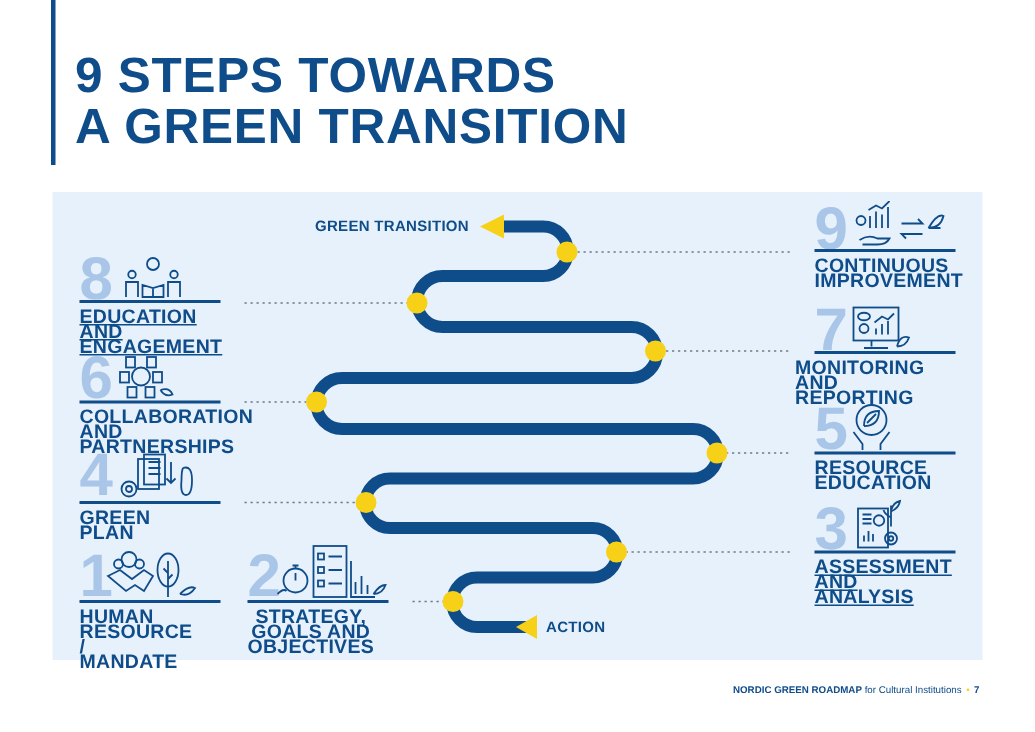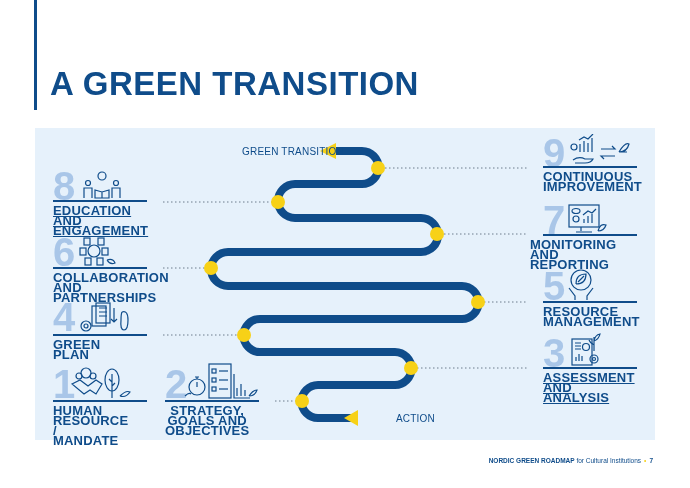--- a/index.html
+++ b/index.html
@@ -3,37 +3,37 @@
 <meta charset="utf-8">
 <style>
   html, body { margin:0; padding:0; }
   body { width:690px; height:488px; background:#ffffff; position:relative; overflow:hidden;
          font-family:"Liberation Sans", "DejaVu Sans", sans-serif; color:#0f4c8a; }
   .title-bar { position:absolute; left:34px; top:0; width:3px; height:110px; background:#0f4c8a; }
   .title { position:absolute; left:50px; top:33px; font-weight:bold; font-size:33px; line-height:34px;
            color:#0f4c8a; letter-spacing:0.5px; margin:0; }
   .panel { position:absolute; left:35px; top:128px; width:620px; height:312px; background:#e6f1fb; }
   .road { position:absolute; left:0; top:0; }
-  .lbl-end { position:absolute; font-weight:normal; font-size:10px; color:#0f4c8a; letter-spacing:0.2px;margin-left:32px; }
+  .lbl-end { position:absolute; font-weight:bold; font-size:10px; color:#0f4c8a; letter-spacing:0.2px; }
   .step { position:absolute; }
   .step .num { position:absolute; font-weight:bold; font-size:40px; line-height:40px; color:#a9c6e8; }
   .step .icon { position:absolute; }
   .step .rule { position:absolute; height:2px; background:#0f4c8a; }
   .step .cap { position:absolute; font-weight:bold; font-size:13px; line-height:10px; color:#0f4c8a;
                white-space:pre-line; letter-spacing:0.2px; }
   .footer { position:absolute; right:37px; top:457px; font-size:6.5px; color:#0f4c8a; }
   .footer b { font-weight:bold; }
   .footer .dot { color:#f7d117; padding:0 3px; }
 </style>
 </head>
 <body>
 
 <div class="title-bar"></div>
 <h1 class="title">
-  <br>
+  <span>9 STEPS TOWARDS</span><br>
   <span>A GREEN TRANSITION</span>
 </h1>
 
 <div class="panel"></div>
 
 <svg class="road" width="690" height="488">
 
   <g stroke="#6d7c8c" stroke-width="1" stroke-dasharray="1.5 2.5" fill="none">
     <line x1="385" y1="168" x2="528" y2="168"></line>
     <line x1="163" y1="202" x2="272" y2="202"></line>
@@ -202,21 +202,21 @@
   <div class="num" style="left:543px; top:266px;">5</div>
   <svg class="icon" style="left:566px; top:268px;" width="30" height="34">
     <g stroke="#0f4c8a" stroke-width="1.2" fill="none">
       <circle cx="15" cy="12" r="10"></circle>
       <path d="M10 16 q0 -10 10 -10 q0 10 -10 10 M12 14 l6 -6"></path>
       <path d="M3 20 l6 8 v4 M27 20 l-6 8 v4"></path>
     </g>
   </svg>
   <div class="rule" style="left:543px; top:301px; width:94px;"></div>
   <div class="cap" style="left:543px; top:307px;">RESOURCE
-MANAGEMENT</div>
+EDUCATION</div>
 </div>
 
 <div class="step">
   <div class="num" style="left:543px; top:333px;">3</div>
   <svg class="icon" style="left:570px; top:331px;" width="36" height="36">
     <g stroke="#0f4c8a" stroke-width="1.2" fill="none">
       <rect x="2" y="8" width="20" height="26"></rect>
       <path d="M5 12 h6 M5 15 h6 M5 18 h6"></path>
         <circle cx="16" cy="16" r="3.5"></circle>
       <path d="M6 30 V26 M9 30 V23 M12 30 V25"></path>

